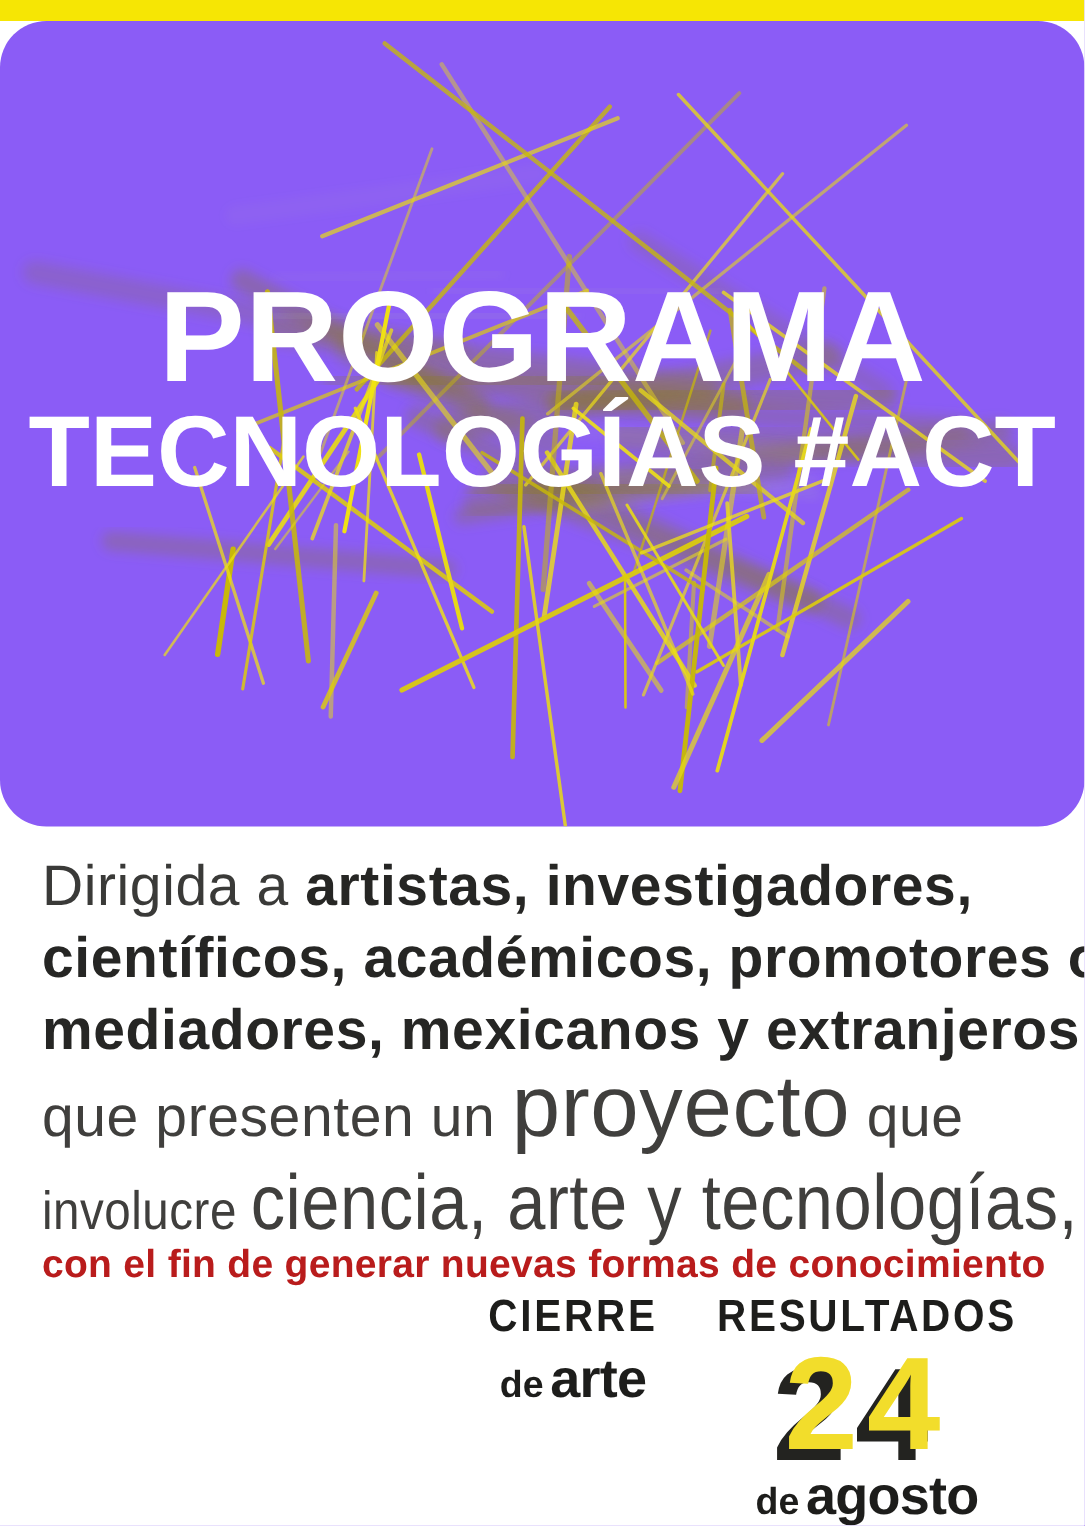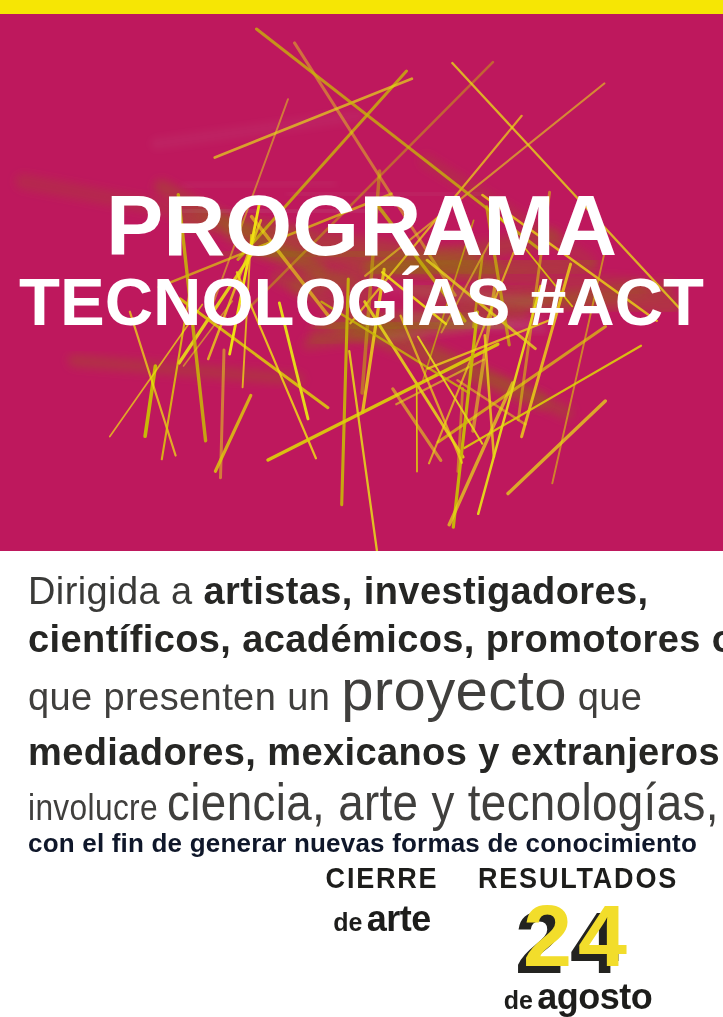--- a/index.html
+++ b/index.html
@@ -3,21 +3,21 @@
 <meta charset="utf-8">
 <style>
   html,body{margin:0;padding:0;background:#ffffff;}
   .poster{
     position:relative;width:723px;height:1017px;background:#ffffff;
     overflow:hidden;font-family:"Liberation Sans",sans-serif;
   }
   
   .top-bar{position:absolute;left:0;top:0;width:723px;height:14px;background:#f6e604;}
   
-  .hero{position:absolute;left:0;top:14px;width:723px;height:537px;background:#be185d;overflow:hidden;}
+  .hero{position:absolute;left:0;top:14px;width:723px;height:537px;background:#8b5cf6;overflow:hidden;border-radius:31px;}
   .hero svg{position:absolute;left:0;top:0;}
   .hero-title{
     position:absolute;left:0;top:168px;width:723px;text-align:center;
     color:#ffffff;font-weight:700;z-index:2;line-height:1;
   }
   .t1{font-size:86px;letter-spacing:0px;}
   .t2{font-size:80px;margin-top:4px;letter-spacing:-1px;}
   .t2 .conj{font-size:54px;text-transform:uppercase;letter-spacing:0;}
   .t3{font-size:67px;margin-top:0;letter-spacing:0px;}
   
@@ -26,21 +26,21 @@
     color:#2e2e2c;
   }
   .body-copy .ln{white-space:nowrap;}
   .ln-bold{font-size:38px;line-height:48px;font-weight:700;letter-spacing:0.4px;color:#262624;}
   .ln-bold .lead{font-weight:400;color:#3a3a38;}
   .ln-light{font-weight:400;color:#403f3d;letter-spacing:0.4px;}
   .ln4{font-size:38px;line-height:62px;margin-top:-4px;}
   .ln4 .emph{font-size:58px;}
   .ln5{font-size:36px;line-height:56px;margin-top:-2px;transform:scaleX(0.88);transform-origin:left center;}
   .ln5 .emph{font-size:52px;}
-  .ln6{font-size:26px;line-height:34px;margin-top:-10px;font-weight:700;color:#0f172a;letter-spacing:0.2px;}
+  .ln6{font-size:26px;line-height:34px;margin-top:-10px;font-weight:700;color:#b91c1c;letter-spacing:0.2px;}
   
   .dates{position:absolute;left:0;top:860px;width:634px;height:150px;}
   .date-col{position:absolute;top:0;text-align:center;}
   .col-cierre{left:297px;width:170px;}
   .col-resultados{left:466px;width:224px;}
   .date-label{
     font-size:30px;font-weight:700;color:#1d1d1b;letter-spacing:2px;
     transform:scaleX(0.9);transform-origin:center;line-height:36px;
   }
   .date-day{
@@ -166,22 +166,22 @@
 
     <div class="hero-title">
       <div class="t1">PROGRAMA</div>
       <div class="t3">TECNOLOGÍAS #ACT</div>
     </div>
   </div>
 
   <div class="body-copy">
     <div class="ln ln-bold"><span class="lead">Dirigida a </span><span>artistas, investigadores,</span></div>
     <div class="ln ln-bold">científicos, académicos, promotores o</div>
+    <div class="ln ln-bold">mediadores, mexicanos y extranjeros</div>
     <div class="ln ln-light ln4"><span>que presenten un </span><span class="emph">proyecto</span><span> que</span></div>
-    <div class="ln ln-bold">mediadores, mexicanos y extranjeros</div>
     <div class="ln ln-light ln5"><span>involucre </span><span class="emph">ciencia, arte y tecnologías,</span></div>
     <div class="ln ln6">con el fin de generar nuevas formas de conocimiento</div>
   </div>
 
   <div class="dates">
     <div class="date-col col-cierre">
       <div class="date-label">CIERRE</div>
       <div class="date-sub"><span class="prep">de</span> <span class="month">arte</span></div>
     </div>
     <div class="date-col col-resultados">

